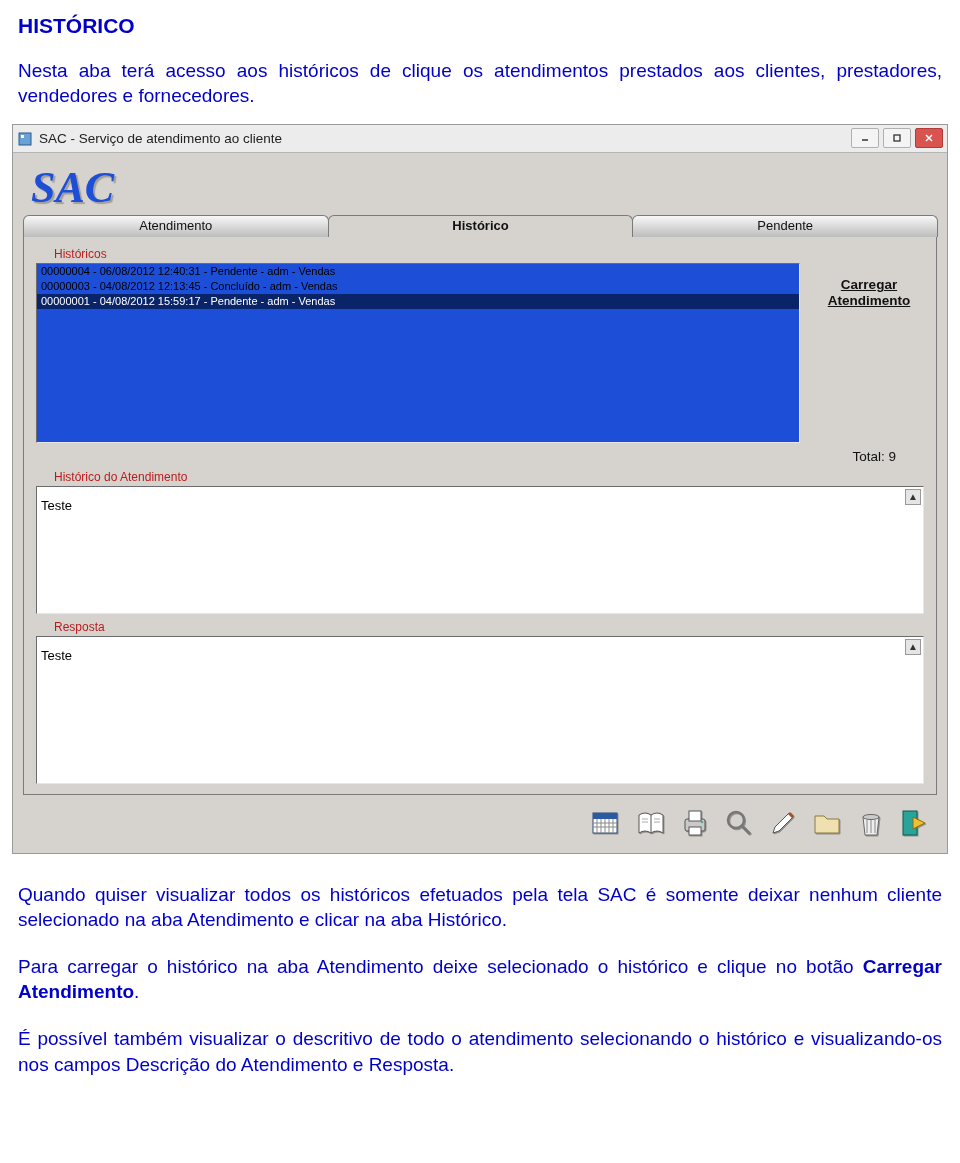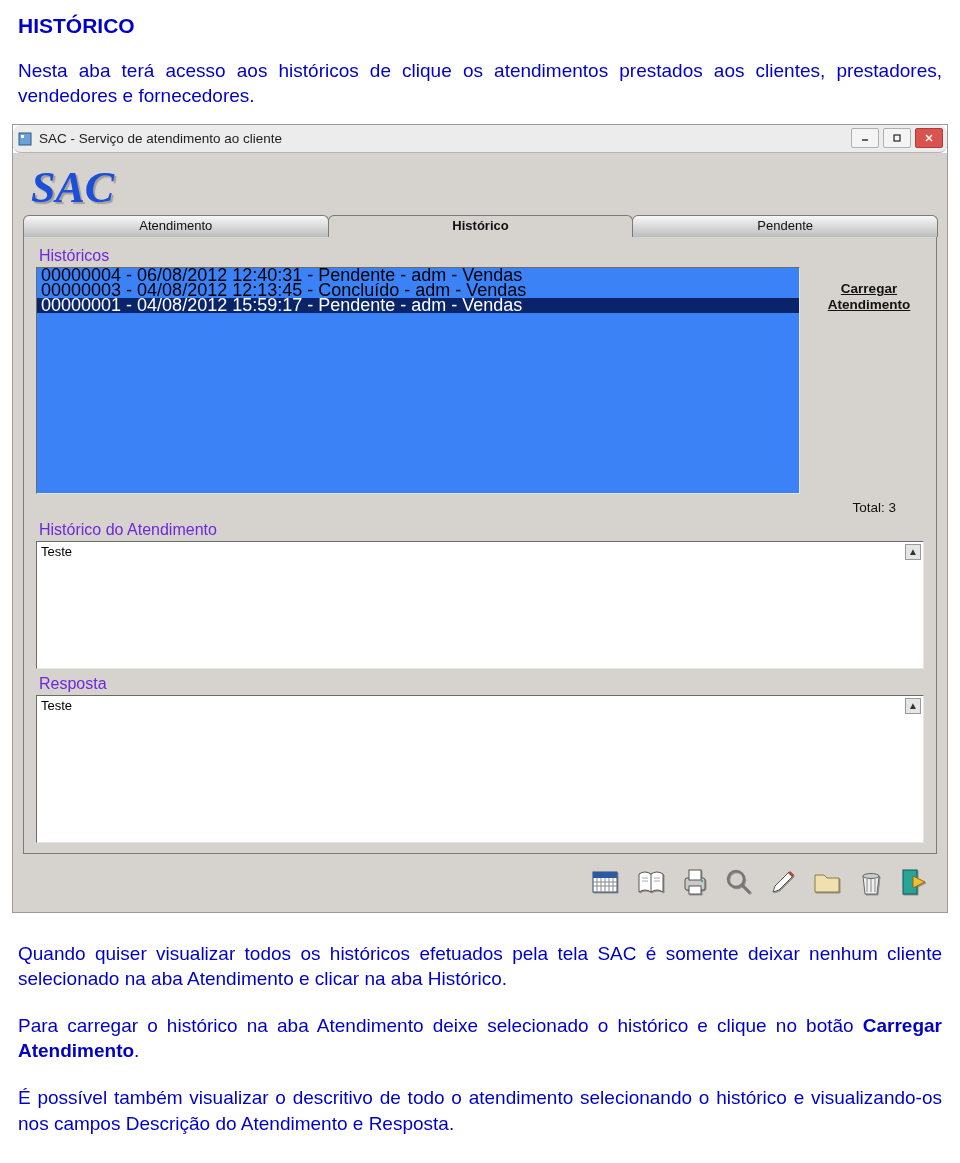--- a/index.html
+++ b/index.html
@@ -31,21 +31,20 @@
   .titlebar {
     height: 28px;
     background: #ececec;
     border-bottom: 1px solid #b5b5b5;
     display: flex;
     align-items: center;
     padding-left: 4px;
     font-size: 13px;
     color: #222;
     position: relative;
-    border-radius: 8px;
   }
   .titlebar .app-icon {
     width: 16px; height: 16px;
     display: inline-flex; align-items: center; justify-content: center;
     margin-right: 6px;
   }
   .titlebar .title-text { font-size: 13.5px; }
   .win-controls {
     position: absolute; right: 4px; top: 3px;
     display: flex; gap: 4px;
@@ -112,63 +111,63 @@
 
   .panel {
     border: 1px solid #7a7a7a;
     background: #d6d3ce;
     padding: 10px 12px 4px 12px;
     margin-top: -1px;
   }
 
   .field-block { margin-bottom: 6px; position: relative; }
   .field-label {
-    font-size: 16px; color: #6d28d9;
-    margin-bottom: 2px; margin-left: 3px;
+    font-size: 12px; color: #b91c1c;
+    margin-bottom: 2px; margin-left: 18px;
   }
 
   .row-flex { display: flex; gap: 14px; align-items: flex-start; }
   .col-main { flex: 1; }
   .col-right {
     width: 110px;
     text-align: center;
     font-size: 13.5px;
     color: #111;
     padding-top: 14px;
     line-height: 1.2;
     text-decoration: underline;
     font-weight: bold;
   }
 
   .listbox {
     width: 100%;
-    height: 227px;
-    background: #3b82f6;
+    height: 180px;
+    background: #1d4ed8;
     border-top: 1px solid #6b6b6b;
     border-left: 1px solid #6b6b6b;
     border-bottom: 1px solid #e6e6e6;
     border-right: 1px solid #e6e6e6;
-    font-size: 18px;
+    font-size: 11px;
     color: #000;
     overflow: hidden;
     position: relative;
   }
   .list-line { padding: 0 4px; line-height: 15px; white-space: nowrap; }
   .list-line.selected { background: #0a246a; color: #fff; }
 
   .textbox {
     width: 100%;
     background: #fff;
     border-top: 1px solid #6b6b6b;
     border-left: 1px solid #6b6b6b;
     border-bottom: 1px solid #e6e6e6;
     border-right: 1px solid #e6e6e6;
     font-size: 13px;
     color: #000;
-    padding: 2px 4px;
+    padding: 11px 4px;
     line-height: 15px;
     position: relative;
   }
   .textbox.h1 { height: 128px; }
   .textbox.h2 { height: 148px; }
   .textbox .scroll-arrow {
     position: absolute;
     right: 2px; top: 2px;
     width: 16px; height: 16px;
     background: #e5e5e5;
@@ -259,21 +258,21 @@
               <div class="list-line selected">00000001 - 04/08/2012 15:59:17 - Pendente - adm - Vendas</div>
             </div>
           </div>
           <div class="col-right">
             <span>Carregar</span><br>
             <span>Atendimento</span>
           </div>
         </div>
         <div style="display:flex;">
           <div style="flex:1"></div>
-          <div class="total-line" style="width:150px;">Total: 3</div>
+          <div class="total-line" style="width:150px;">Total: 9</div>
         </div>
       </div>
 
       <div class="field-block">
         <div class="field-label">Histórico do Atendimento</div>
         <div class="textbox h1">
           <span>Teste</span>
           <span class="scroll-arrow">▲</span>
         </div>
       </div>

